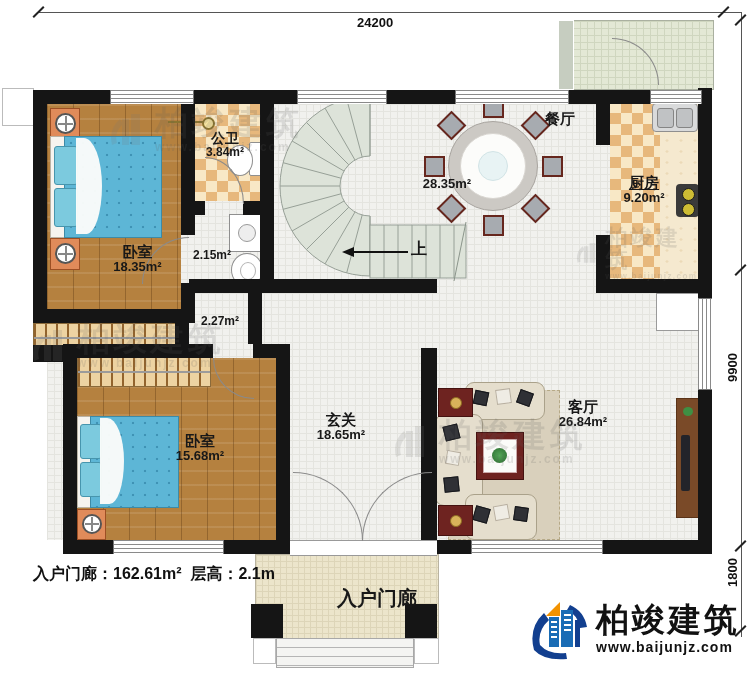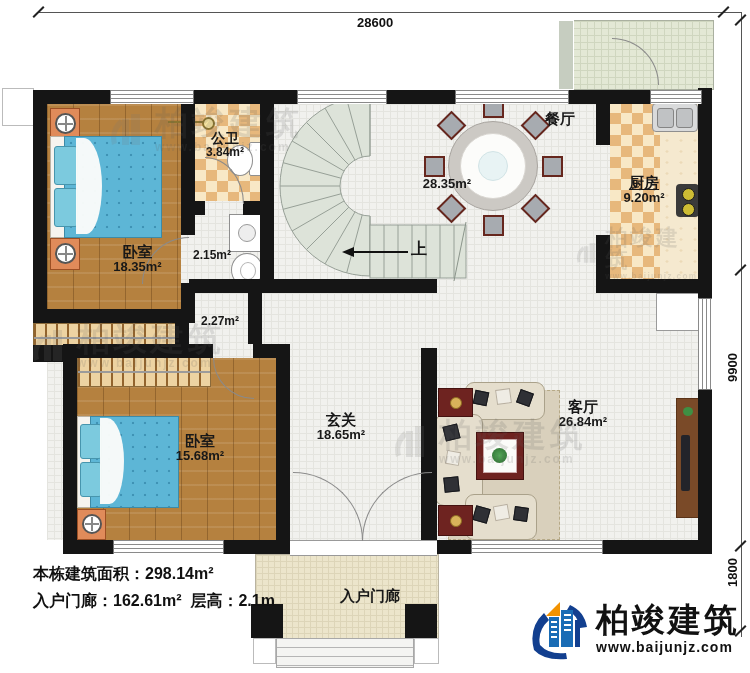--- a/index.html
+++ b/index.html
@@ -60,21 +60,21 @@
 <div id="canvas">
 
   <div class="dimline" style="left:38px;top:12px;width:703px;height:1px;"></div>
   <div class="dimline" style="left:741px;top:12px;width:1px;height:625px;"></div>
   <div class="tick" style="left:31px;top:11px;"></div>
   <div class="tick" style="left:716px;top:11px;"></div>
   <div class="tick" style="left:733px;top:19px;"></div>
   <div class="tick" style="left:733px;top:269px;"></div>
   <div class="tick" style="left:733px;top:545px;"></div>
   <div class="tick" style="left:733px;top:630px;"></div>
-  <div class="dimtext" style="left:357px;top:15px;">28600</div>
+  <div class="dimtext" style="left:357px;top:15px;">24200</div>
   <div class="dimtext" style="left:712px;top:360px;transform:rotate(-90deg);transform-origin:center;width:40px;text-align:center;">9900</div>
   <div class="dimtext" style="left:712px;top:565px;transform:rotate(-90deg);transform-origin:center;width:40px;text-align:center;">1800</div>
 
   <div class="patio" style="left:572px;top:20px;width:140px;height:68px;"></div>
   <div class="abs" style="left:558px;top:20px;width:14px;height:68px;background:#c6cdc0;border:1px solid #fff;z-index:3;"></div>
   <div class="arc" style="left:612px;top:38px;width:46px;height:46px;border-left:none;border-bottom:none;border-radius:0 100% 0 0;"></div>
   <div class="fix" style="left:2px;top:88px;width:30px;height:36px;border-color:#bbb;z-index:1;"></div>
 
   <div class="tile" style="left:47px;top:104px;width:651px;height:436px;"></div>
   <div class="wood" style="left:47px;top:104px;width:134px;height:219px;"></div>
@@ -281,21 +281,21 @@
   <div class="arc" style="left:205px;top:157px;width:38px;height:46px;border-left:none;border-bottom:none;border-radius:0 100% 0 0;"></div>
   <div class="arc" style="left:213px;top:358px;width:40px;height:40px;border-right:none;border-top:none;border-radius:0 0 0 100%;"></div>
   <div class="arc" style="left:293px;top:472px;width:69px;height:68px;border-left:none;border-bottom:none;border-radius:0 100% 0 0;"></div>
   <div class="arc" style="left:362px;top:472px;width:69px;height:68px;border-right:none;border-bottom:none;border-radius:100% 0 0 0;"></div>
 
   <div class="wall" style="left:251px;top:604px;width:32px;height:34px;"></div>
   <div class="wall" style="left:405px;top:604px;width:32px;height:34px;"></div>
   <div class="fix" style="left:276px;top:638px;width:136px;height:28px;background:#f4f4f2;border-color:#a8a8a8;background-image:repeating-linear-gradient(180deg,transparent 0 8px,#b5b5b5 8px 9px);z-index:30;"></div>
   <div class="fix" style="left:253px;top:638px;width:21px;height:24px;border-color:#bbb;z-index:30;"></div>
   <div class="fix" style="left:414px;top:638px;width:23px;height:24px;border-color:#bbb;z-index:30;"></div>
-  <div class="label" style="left:295px;top:587px;width:150px;font-size:15px;">入户门廊</div>
+  <div class="label" style="left:302px;top:587px;width:150px;font-size:20px;">入户门廊</div>
 
   <div class="watermark" style="left:108px;top:106px;">
     <svg width="40" height="44" viewBox="0 0 40 44">
       <path d="M4,36 Q0,20 12,10 L15,15 Q6,23 9,34 Z" fill="#777"></path>
       <rect x="14" y="10" width="7" height="26" fill="#777"></rect>
         <rect x="23" y="5" width="9" height="31" fill="#777"></rect>
     </svg>
     <div>
         <div class="wm-big">柏竣建筑</div>
         <div class="wm-small">www.baijunjz.com</div>
@@ -330,21 +330,20 @@
         <rect x="23" y="5" width="9" height="31" fill="#777"></rect>
       </svg>
     <div>
         <div class="wm-big">柏竣建筑</div>
         <div class="wm-small">www.baijunjz.com</div>
       </div>
   </div>
 
 
   <div class="stats">
-    <div><span>本栋建筑面积：</span><span>298.14m²</span></div>
     <div><span>入户门廊：</span><span>162.61m²</span>&nbsp;&nbsp;<span>层高：</span><span>2.1m</span></div>
   </div>
 
   <div class="logoblock">
     <svg width="64" height="62" viewBox="0 0 64 62">
       <path d="M8,52 Q2,30 18,15 L23,22 Q11,33 14,47 Q23,57 40,55 L41,61 Q18,63 8,52 Z" fill="#123f8f"></path>
       <path d="M44,7 Q58,13 61,29 L54,30 Q52,17 41,12 Z" fill="#123f8f"></path>
       <polygon points="20,18 34,4 34,18" fill="#f29200"></polygon>
       <rect x="23" y="19" width="10" height="30" fill="#1a6cb5"></rect>
       <rect x="35" y="12" width="12" height="37" fill="#1a6cb5"></rect>

